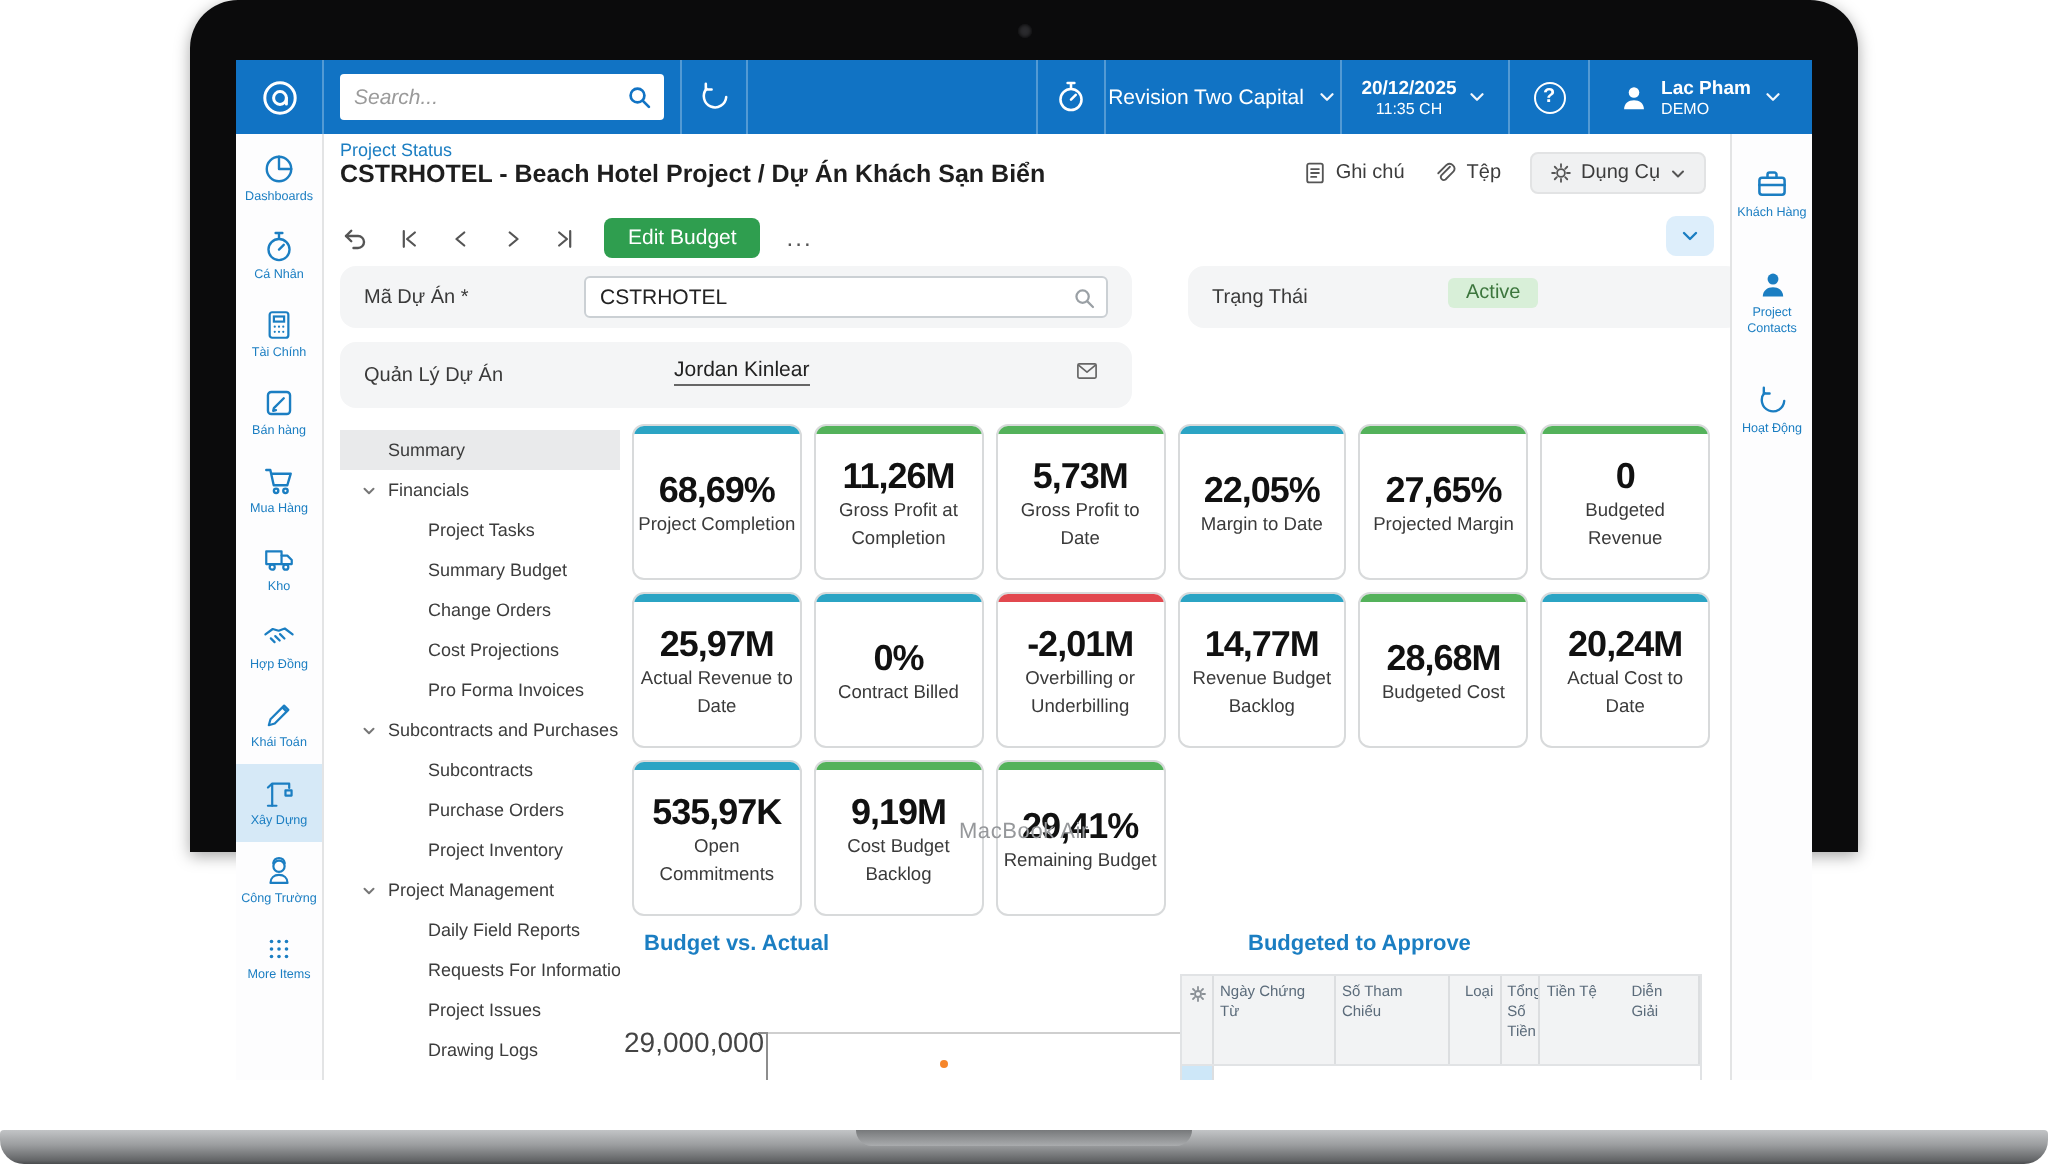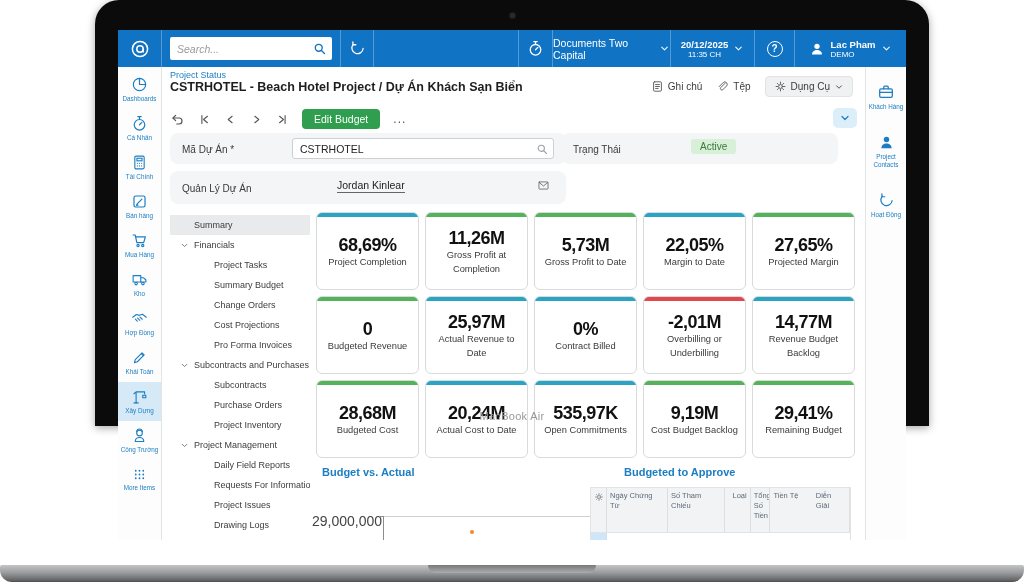--- a/index.html
+++ b/index.html
@@ -79,21 +79,21 @@
   .tbtn { color:#555; cursor:pointer; display:flex; align-items:center; }
   .edit-budget { background:#2f9e4f; color:#fff; font-size:10.5px; border:none; border-radius:4px;
     padding:4px 12px; cursor:pointer; font-family:inherit; }
   .more-dots { color:#555; font-size:12px; letter-spacing:1px; cursor:pointer; }
   .expand-pill { position:absolute; right:8px; top:41px; width:24px; height:20px; background:#ddeefb;
     border-radius:5px; color:#1b7ec2; display:flex; align-items:center; justify-content:center; cursor:pointer; }
 
   
   .fpanel { position:absolute; background:#f4f5f6; border-radius:8px; }
   .fp-a1 { left:8px; top:66px; width:396px; height:31px; }
-  .fp-b1 { left:399px; top:66px; width:277px; height:31px; }
+  .fp-b1 { left:432px; top:66px; width:277px; height:31px; }
   .fp-a2 { left:8px; top:104px; width:396px; height:33px; }
   .flabel { position:absolute; font-size:10px; color:#3a3a3a; top:50%; transform:translateY(-50%); }
   .finput { position:absolute; left:122px; top:5px; width:262px; height:21px; background:#fff;
     border:1px solid #cbd0d4; border-radius:3px; }
   .finput input { width:100%; height:100%; border:none; outline:none; background:transparent;
     font-size:10.5px; color:#222; padding:0 22px 0 7px; font-family:inherit; }
   .finput .f-ic { position:absolute; right:4px; top:3px; color:#9aa0a5; }
   .badge-active { position:absolute; left:130px; top:6px; background:#d8efd8; color:#3c763d;
     font-size:10px; border-radius:3px; padding:2px 9px; }
   .mgr-value { position:absolute; left:167px; top:8px; font-size:10.5px; color:#222;
@@ -104,21 +104,21 @@
   .menu { position:absolute; left:8px; top:148px; width:140px; height:325px; overflow:hidden; }
   .menu-item { height:20px; display:flex; align-items:center; font-size:9px; color:#3c3c3c;
     padding-left:10px; cursor:pointer; white-space:nowrap; overflow:hidden; }
   .menu-item .chev { width:14px; color:#777; visibility:hidden; flex:none; display:flex; align-items:center; }
   .menu-item.group .chev { visibility:visible; }
   .menu-item.sub { padding-left:30px; }
   .menu-item.sel { background:#e9eaeb; }
 
   
   .kpi-grid { position:absolute; left:154px; top:145px; width:539px;
-    display:grid; grid-template-columns:repeat(5,1fr); gap:6px; }
+    display:grid; grid-template-columns:repeat(6,1fr); gap:6px; }
   .kpi { height:78px; background:#fff; border:1px solid #d8dadb; border-radius:6px; overflow:hidden;
     display:flex; flex-direction:column; align-items:center; cursor:pointer; }
   .kpi-bar { width:100%; height:4px; flex:none; }
   .kpi-bar.blue { background:#2ba4c4; }
   .kpi-bar.green { background:#54b25b; }
   .kpi-bar.red { background:#e2484f; }
   .kpi-body { flex:1; display:flex; flex-direction:column; align-items:center; justify-content:center; width:100%; }
   .kpi-val { font-size:18px; font-weight:bold; color:#111; letter-spacing:-.5px; line-height:1.1; }
   .kpi-label { font-size:9.3px; color:#3a3a3a; text-align:center; line-height:1.5; margin-top:1px; width:96%; }
 
@@ -195,21 +195,21 @@
         <div class="tb-spacer"></div>
         <div class="tb-cell tb-timer">
           <svg viewBox="0 0 20 20" width="17" height="17">
               <g fill="none" stroke="#fff" stroke-width="1.5" stroke-linecap="round">
                 <circle cx="10" cy="11.5" r="6.2"></circle>
                 <path d="M8 1.8h4M10 1.8V5M10 11.5l2.8-2.8"></path>
               </g>
             </svg>
         </div>
         <div class="tb-cell tb-company">
-          <span>Documents Two Capital</span>
+          <span>Revision Two Capital</span>
           <span class="chev-w">
               <svg viewBox="0 0 20 20" width="11" height="11">
                 <path d="M5 7.5l5 5 5-5" fill="none" stroke="#fff" stroke-width="2" stroke-linecap="round" stroke-linejoin="round"></path>
               </svg>
             </span>
         </div>
         <div class="tb-cell tb-date">
           <div>
             <div class="d1">20/12/2025</div>
             <div class="d2">11:35 CH</div>

